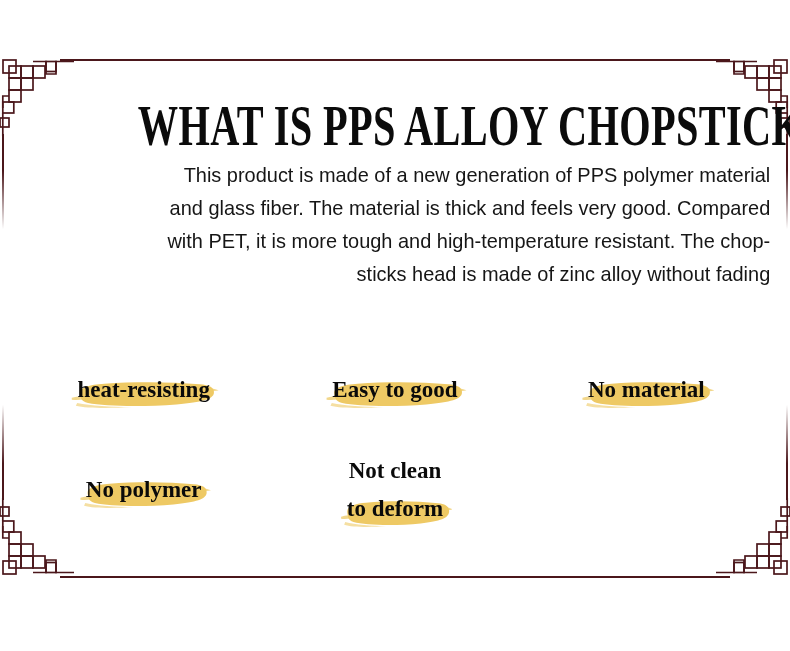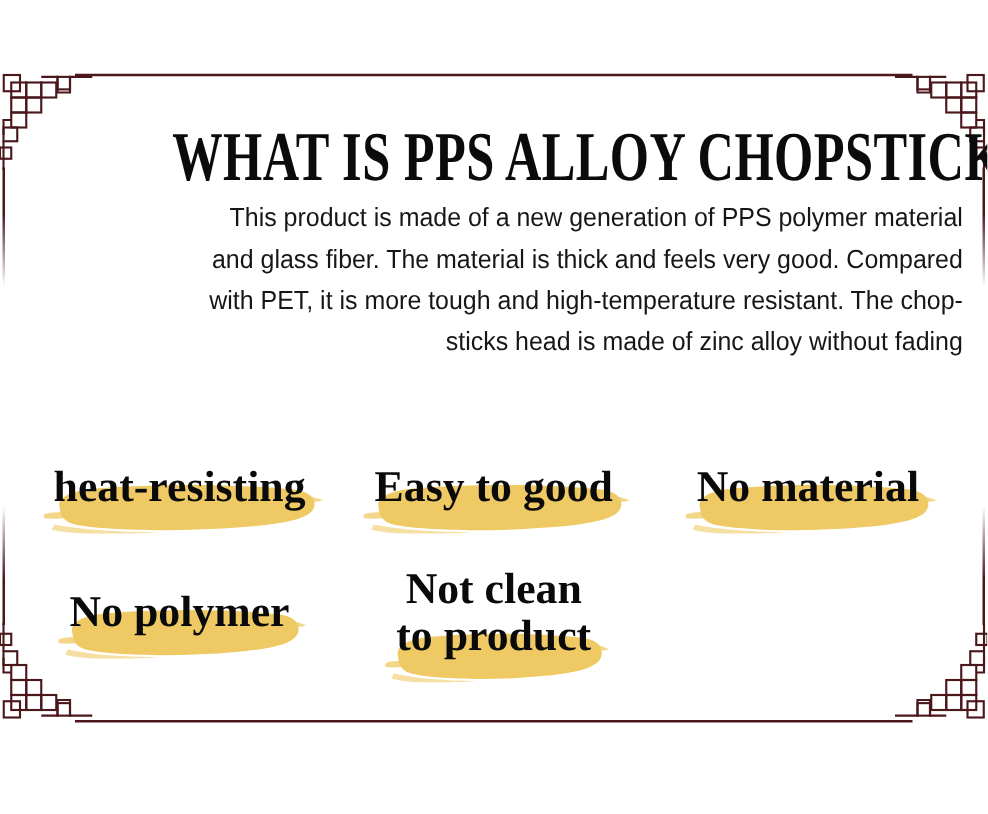--- a/index.html
+++ b/index.html
@@ -76,21 +76,21 @@
     display:grid;
     grid-template-columns:1fr 1fr 1fr;
     justify-items:center;align-items:center;
   }
   .features.row1{top:358px;height:64px;}
   .features.row2{top:440px;height:100px;}
   .cell{
     text-align:center;
     font-family:"Liberation Serif", serif;
     font-weight:700;
-    font-size:35px;line-height:38px;
+    font-size:23px;line-height:38px;
     color:#0a0a0a;
   }
   .feature{
     position:relative;
     display:inline-block;
     white-space:nowrap;
   }
   .ftext{position:relative;z-index:1;}
   .brush{
     position:absolute;z-index:0;
@@ -196,19 +196,19 @@
         <span class="ftext">No polymer</span>
       </span>
     </div>
     <div class="cell">
       <div><span class="ftext">Not clean</span></div>
       <div>
         <span class="feature">
           <svg class="brush" viewBox="0 0 220 44" preserveAspectRatio="none">
               <use href="#brush-shape"></use>
             </svg>
-          <span class="ftext">to product</span>
+          <span class="ftext">to deform</span>
         </span>
       </div>
     </div>
   </div>
 
 </div>
 
 </body></html>

